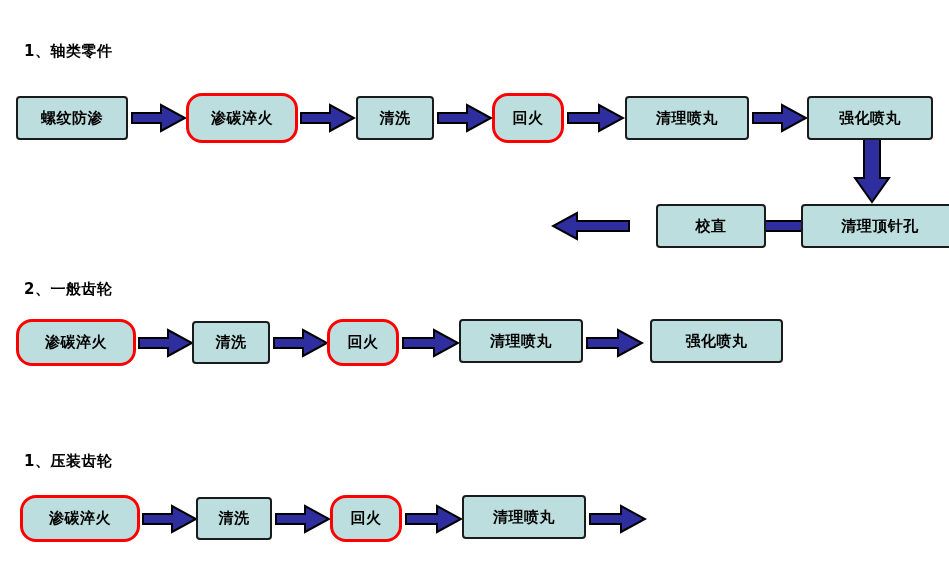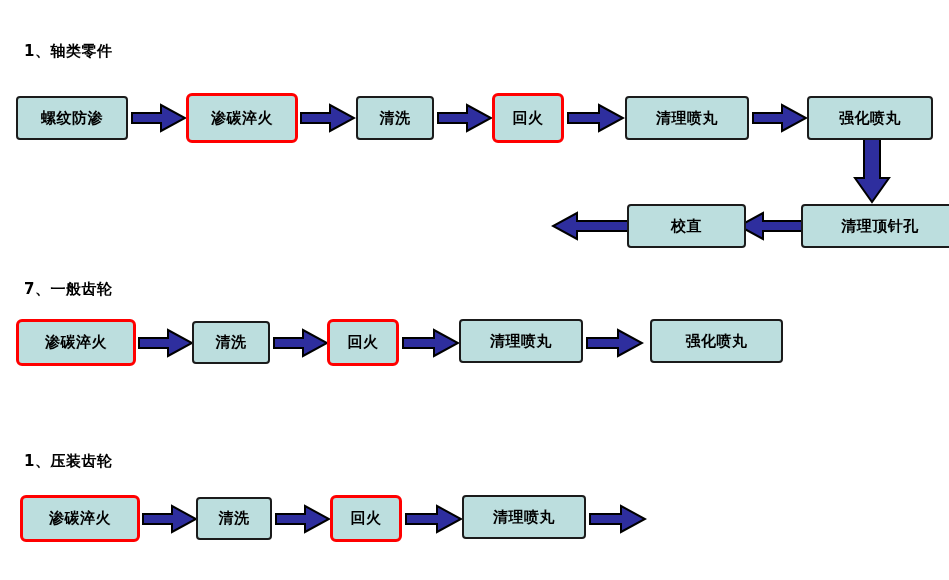--- a/index.html
+++ b/index.html
@@ -43,21 +43,21 @@
     justify-content: center;
     font-size: 15px;
     font-weight: bold;
     color: #000000;
     letter-spacing: 0.5px;
     white-space: nowrap;
     z-index: 3;
   }
   .node.highlight {
     border: 3px solid #ff0000;
-    border-radius: 6px;
+    border-radius: 16px;
   }
 
   
   .arrow {
     position: absolute;
     z-index: 2;
   }
   .arrow svg { display: block; }
 
   
@@ -126,30 +126,30 @@
   </div>
 
   <div class="node" style="left:801px; top:184px; width:158px; height:44px;">清理顶针孔</div>
 
   <div class="arrow" style="left:737px; top:191px;">
     <svg width="68" height="30" viewBox="0 0 68 30">
       <polygon points="66,10 26,10 26,2 2,15 26,28 26,20 66,20" fill="#2e2e9e" stroke="#000000" stroke-width="2" stroke-linejoin="miter"></polygon>
     </svg>
   </div>
 
-  <div class="node" style="left:627px; top:184px; width:119px; height:44px;">校直</div>
+  <div class="node" style="left:656px; top:184px; width:110px; height:44px;">校直</div>
 
   <div class="arrow" style="left:551px; top:191px;">
     <svg width="80" height="30" viewBox="0 0 80 30">
       <polygon points="78,10 26,10 26,2 2,15 26,28 26,20 78,20" fill="#2e2e9e" stroke="#000000" stroke-width="2" stroke-linejoin="miter"></polygon>
     </svg>
   </div>
 
 
-  <div class="section-title" style="left:24px; top:260px;">7、一般齿轮</div>
+  <div class="section-title" style="left:24px; top:260px;">2、一般齿轮</div>
 
   <div class="node highlight" style="left:16px; top:299px; width:120px; height:47px;">渗碳淬火</div>
 
   <div class="arrow" style="left:138px; top:308px;">
     <svg width="56" height="30" viewBox="0 0 56 30">
       <polygon points="1,10 30,10 30,2 54,15 30,28 30,20 1,20" fill="#2e2e9e" stroke="#000000" stroke-width="2" stroke-linejoin="miter"></polygon>
     </svg>
   </div>
 
   <div class="node" style="left:192px; top:301px; width:78px; height:43px;">清洗</div>

